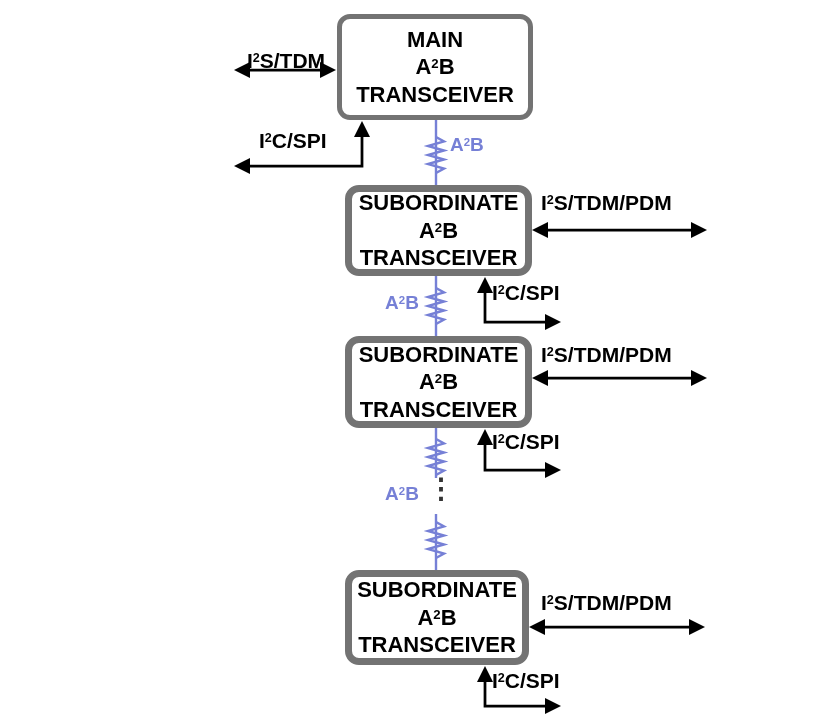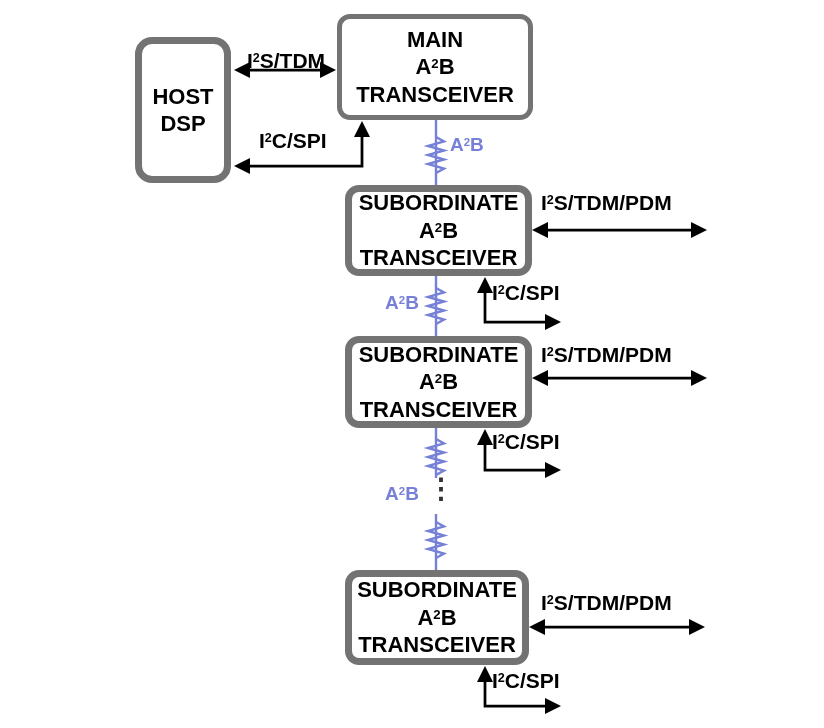--- a/index.html
+++ b/index.html
@@ -98,24 +98,20 @@
       <polygon class="head" points="705,627 689,619 689,635"></polygon>
     </g>
 
     <g>
       <path class="ink" d="M485,679 L485,706 L548,706"></path>
       <polygon class="head" points="485,666 477,682 493,682"></polygon>
       <polygon class="head" points="561,706 545,698 545,714"></polygon>
     </g>
   </svg>
 
-  <div class="box host-box">
-    <div>HOST</div>
-    <div>DSP</div>
-  </div>
 
   <div class="box main-box">
     <div>MAIN</div>
     <div><span>A</span><sup class="s2">2</sup><span>B</span></div>
     <div>TRANSCEIVER</div>
   </div>
 
   <div class="box sub1-box">
     <div>SUBORDINATE</div>
     <div><span>A</span><sup class="s2">2</sup><span>B</span></div>

